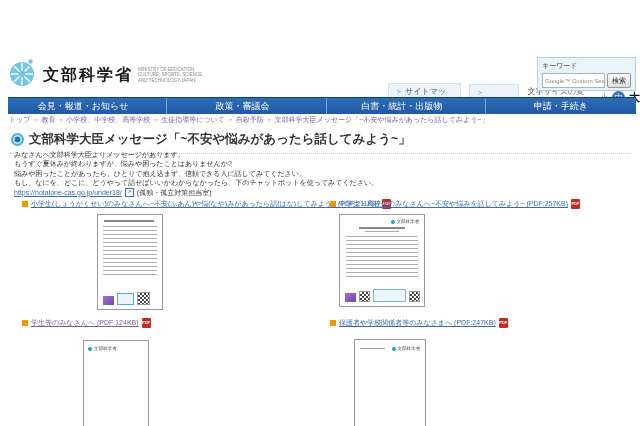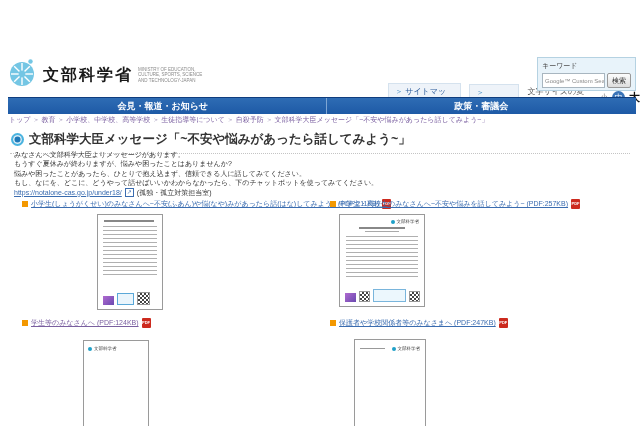--- a/index.html
+++ b/index.html
@@ -27,21 +27,21 @@
   .sinput{flex:1;height:13px;background:#fff;border:1px solid #a8b6c0;display:flex;align-items:center;
           padding:0 2px;overflow:hidden;}
   .gtxt{font-size:6px;color:#8a8a8a;white-space:nowrap;}
   .sbtn{height:15px;font-size:7px;color:#333;background:linear-gradient(#fdfdfd,#ddd);
         border:1px solid #999;border-radius:2px;padding:0 4px;}
 
   
   .nav{position:absolute;left:8px;top:97px;width:628px;height:16px;display:flex;
        background:linear-gradient(#2e6cb4,#1e5aa6);border-top:1px solid #0f3d7e;}
   .nav a{flex:1;display:flex;align-items:center;justify-content:center;color:#fff;font-size:9px;
-         font-weight:bold;text-decoration:none;}
+         font-weight:normal;text-decoration:none;}
   .nav a + a{border-left:1px solid #7ea6d4;margin-left:8px;}
 
   
   .breadcrumb{position:absolute;left:9px;top:115px;font-size:7px;color:#7a5fa0;white-space:nowrap;}
   .breadcrumb span{color:#7a5fa0;}
   .breadcrumb span:not(:last-child)::after{content:" ＞ ";color:#8a7aa8;}
 
   
   .title{position:absolute;left:10px;top:131px;width:620px;display:flex;align-items:center;gap:7px;
          padding-bottom:5px;border-bottom:1px dotted #c4c4c4;}
@@ -134,20 +134,22 @@
       <div class="sinput">
         <span class="gtxt">Google™ Custom Search</span>
       </div>
       <button class="sbtn">検索</button>
     </div>
   </div>
 
   <nav class="nav">
     <a>会見・報道・お知らせ</a>
     <a>政策・審議会</a>
+    <a>白書・統計・出版物</a>
+    <a>申請・手続き</a>
   </nav>
 
   <div class="breadcrumb">
     <span>トップ</span>
     <span>教育</span>
     <span>小学校、中学校、高等学校</span>
     <span>生徒指導等について</span>
     <span>自殺予防</span>
     <span>文部科学大臣メッセージ「~不安や悩みがあったら話してみよう~」</span>
   </div>

